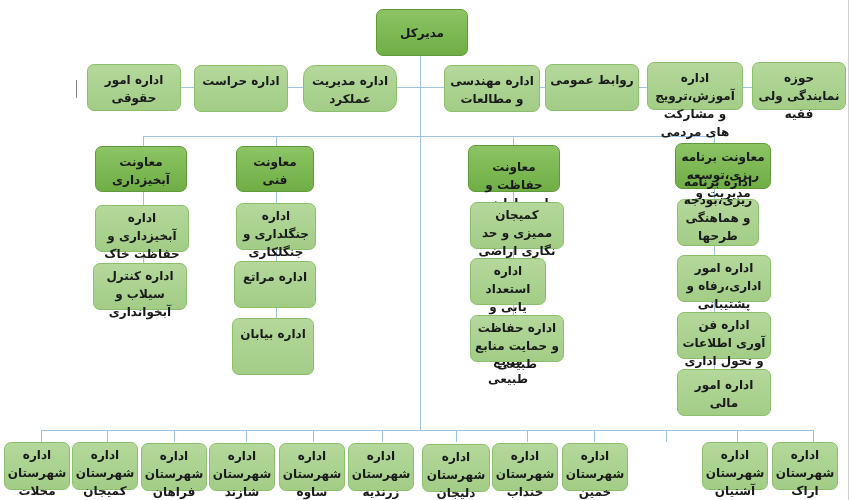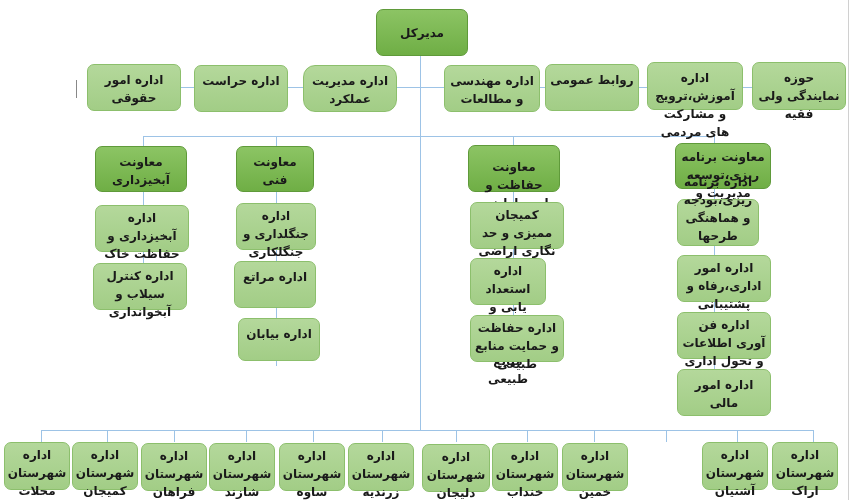--- a/index.html
+++ b/index.html
@@ -108,21 +108,21 @@
   <div class="box light dep" style="left:470px;top:315px;width:94px;height:47px;padding-top:3px;">
     <span>اداره حفاظت و حمایت منابع طبیعی</span>
     </div>
 
   <div class="box light dep" style="left:236px;top:203px;width:80px;height:47px;padding-top:3px;">
     <span>اداره جنگلداری و جنگلکاری</span>
     </div>
   <div class="box light dep" style="left:234px;top:261px;width:82px;height:47px;">
     <span>اداره مراتع</span>
     </div>
-  <div class="box light dep" style="left:238px;top:318px;width:82px;height:43px;">
+  <div class="box light dep" style="left:232px;top:318px;width:82px;height:57px;">
     <span>اداره بیابان</span>
     </div>
 
   <div class="box light dep" style="left:95px;top:205px;width:94px;height:47px;padding-top:3px;">
     <span>اداره آبخیزداری و حفاظت خاک</span>
     </div>
   <div class="box light dep" style="left:93px;top:263px;width:94px;height:47px;padding-top:3px;">
     <span>اداره کنترل سیلاب و آبخوانداری</span>
     </div>
 

